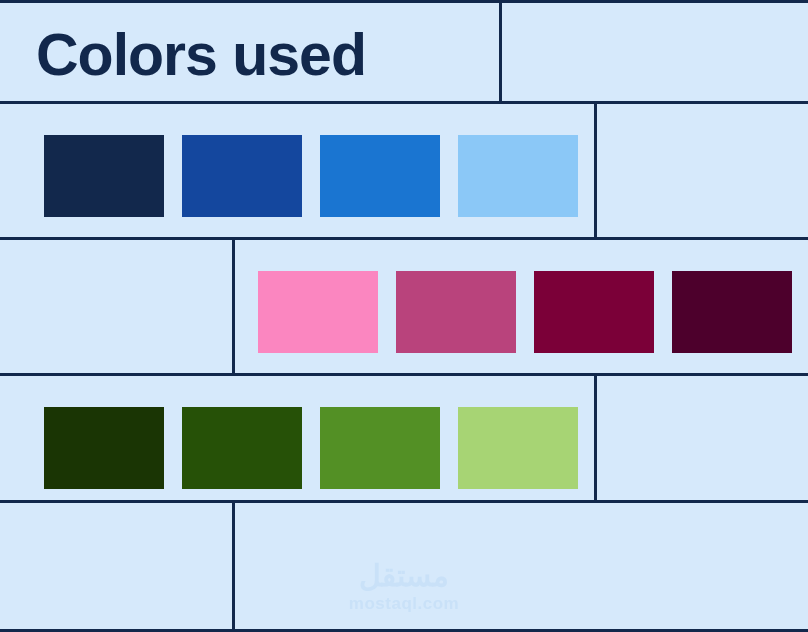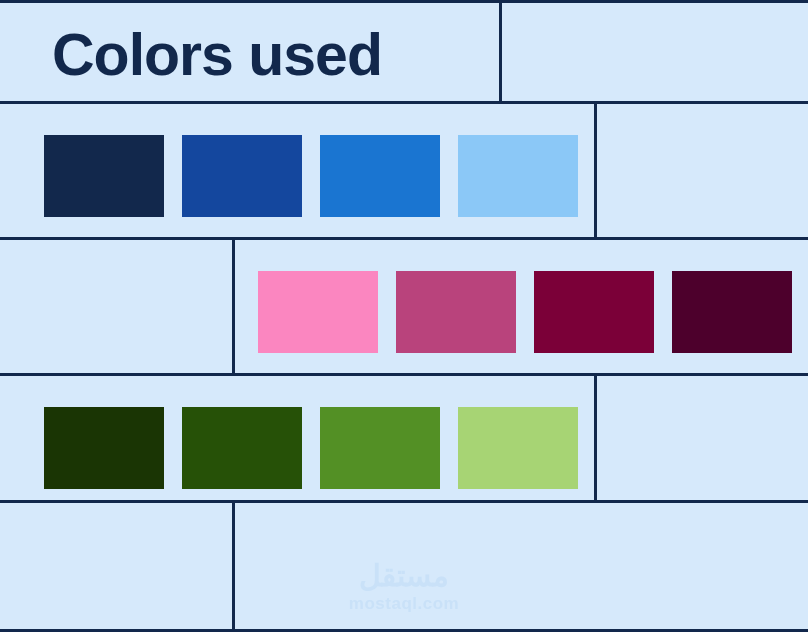--- a/index.html
+++ b/index.html
@@ -34,21 +34,21 @@
   }
   .vline {
     position: absolute;
     width: 3px;
     background: #12284c;
   }
 
   
   .title-row {
     position: absolute;
-    left: 16px;
+    left: 0;
     top: 0;
     width: 644px;
     height: 101px;
   }
   .title-text {
     position: absolute;
     left: 36px;
     top: 14px;
     font-size: 59px;
     font-weight: bold;

